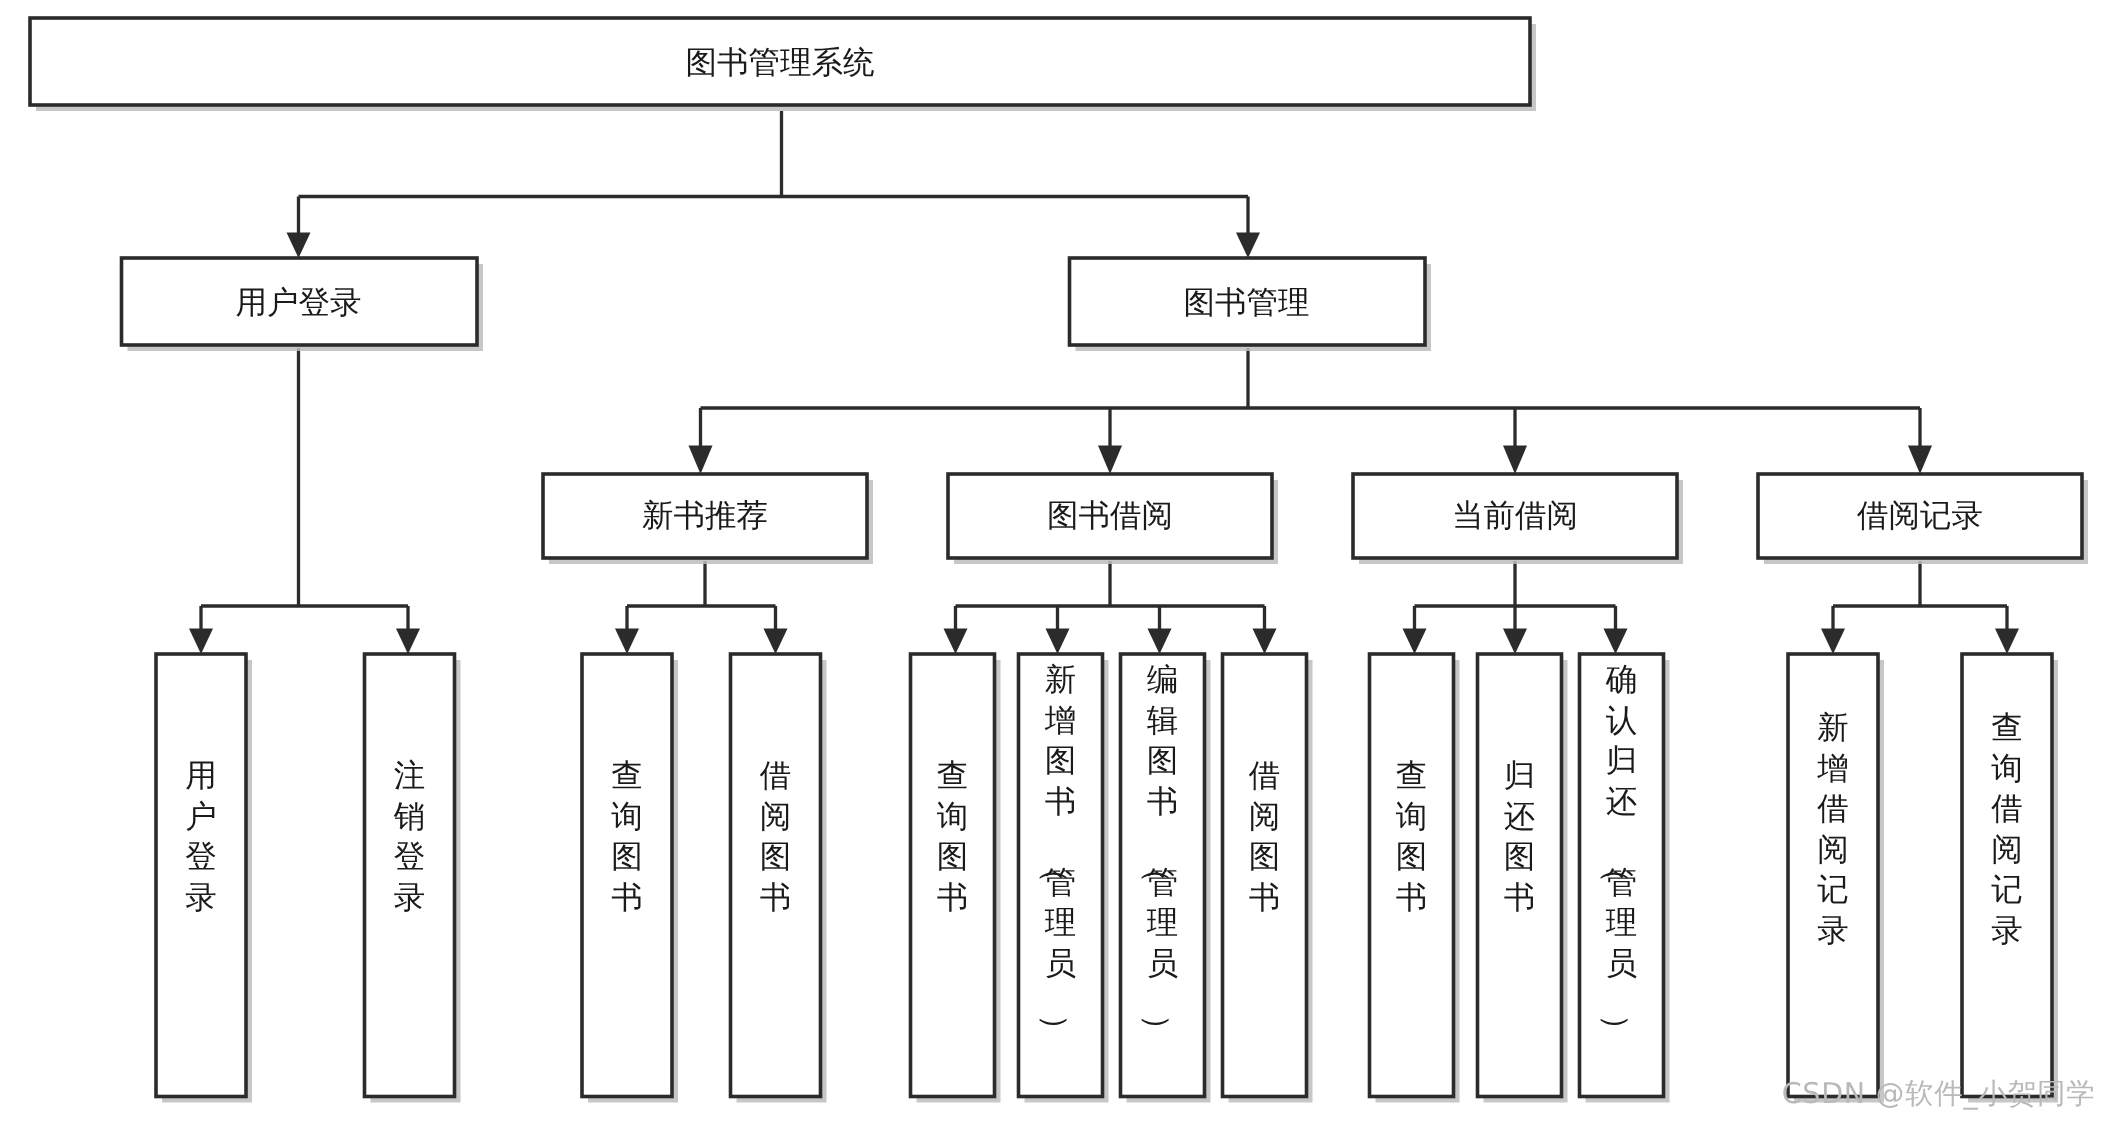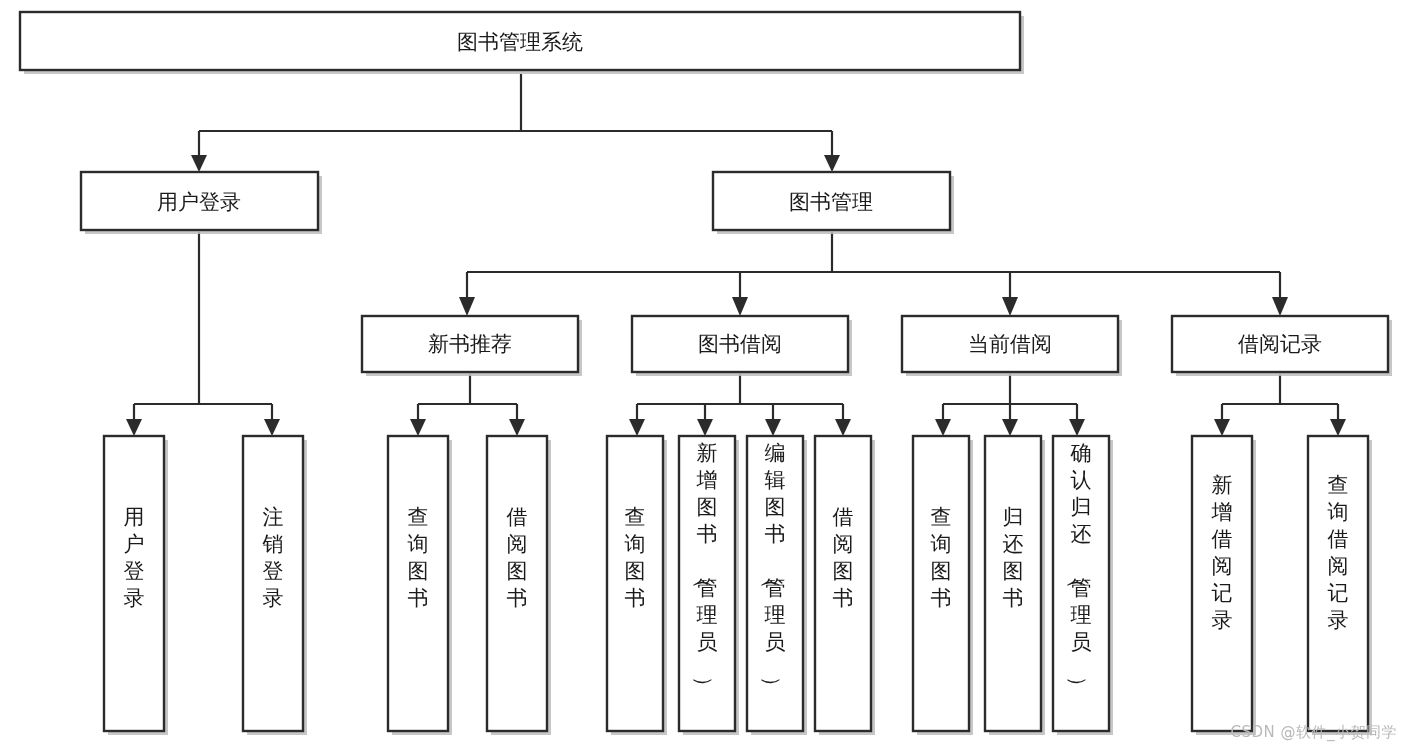--- a/index.html
+++ b/index.html
@@ -59,21 +59,21 @@
     fill: #1a1a1a;
     font-family: "DejaVu Sans", "Liberation Sans", sans-serif;
     font-size: 21px;
     text-anchor: middle;
   }
   .watermark-text {
     position: absolute;
     right: 8px;
     bottom: 5px;
     font-family: "DejaVu Sans", "Liberation Sans", sans-serif;
-    font-size: 15px;
+    font-size: 19px;
     color: #b9b9b9;
     white-space: nowrap;
     letter-spacing: 0.5px;
     user-select: none;
   }
 </style>
 </head>
 <body>
 
 <div id="diagram-root">

